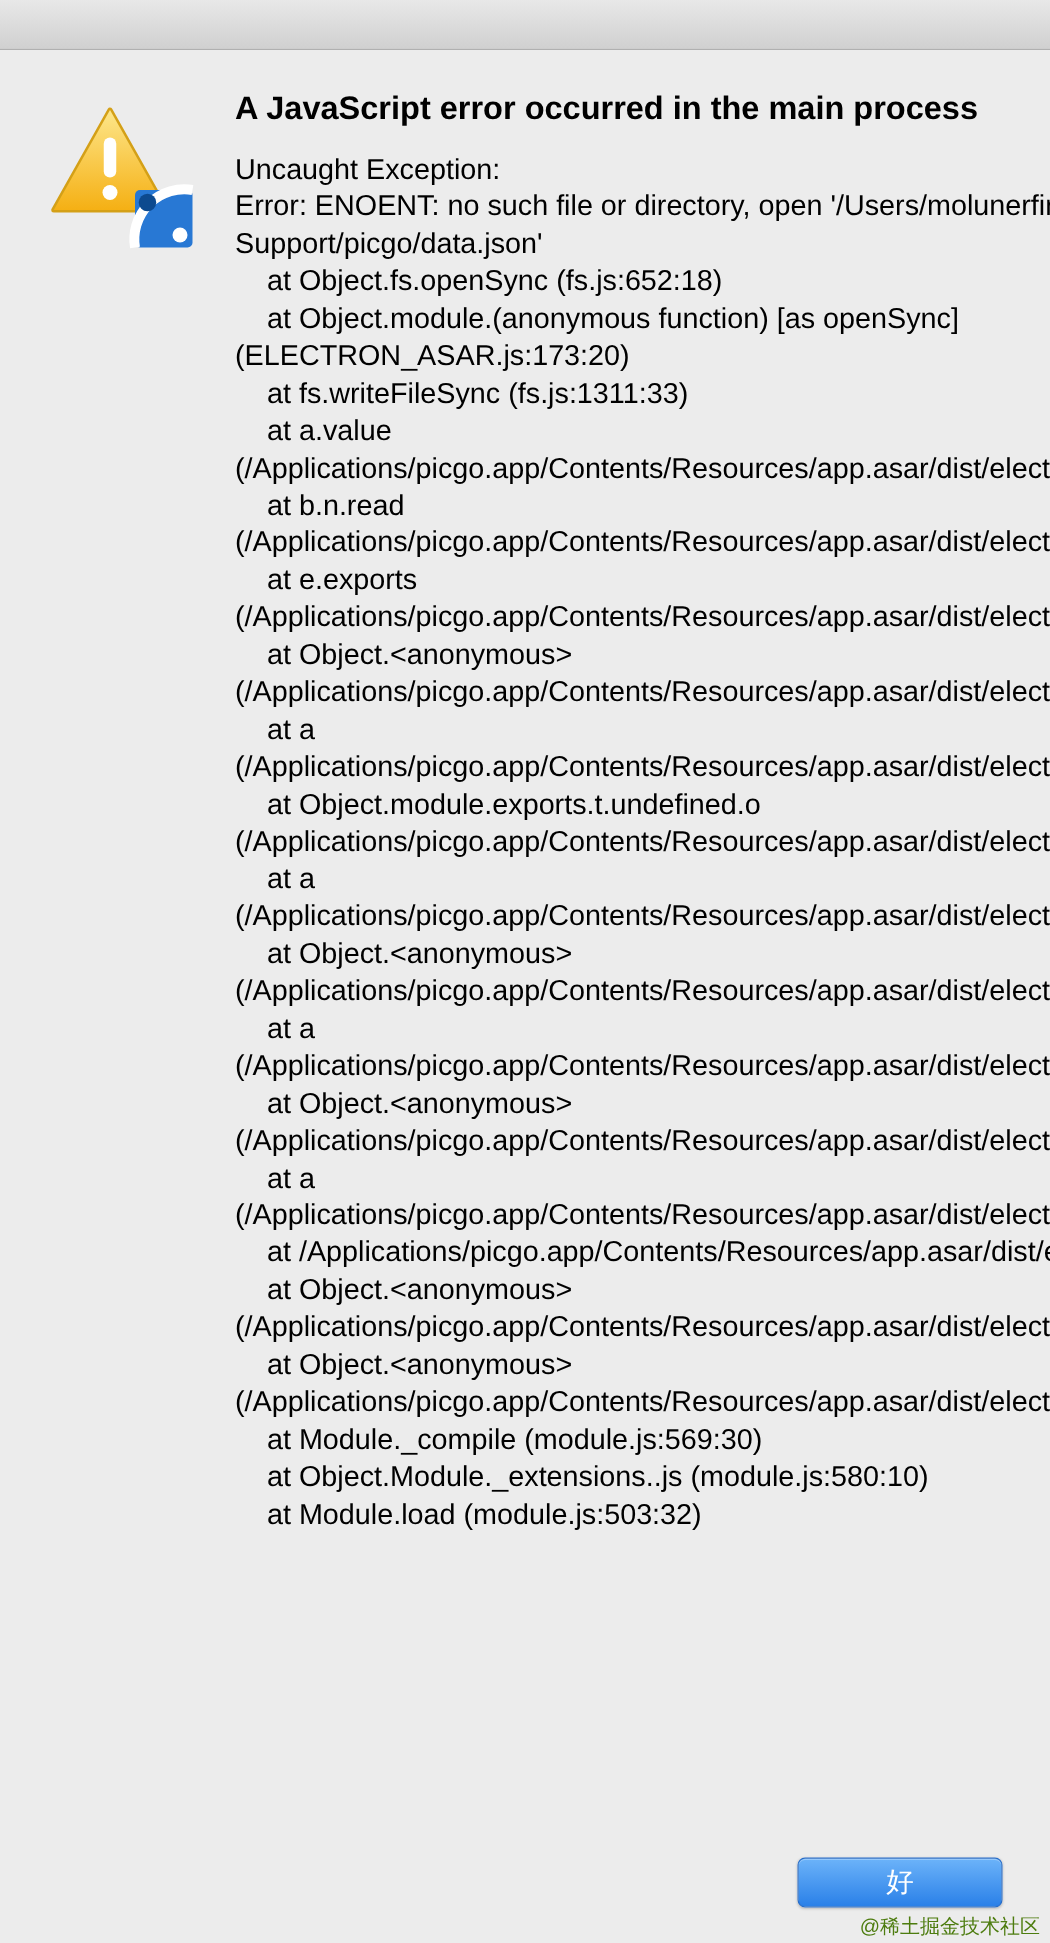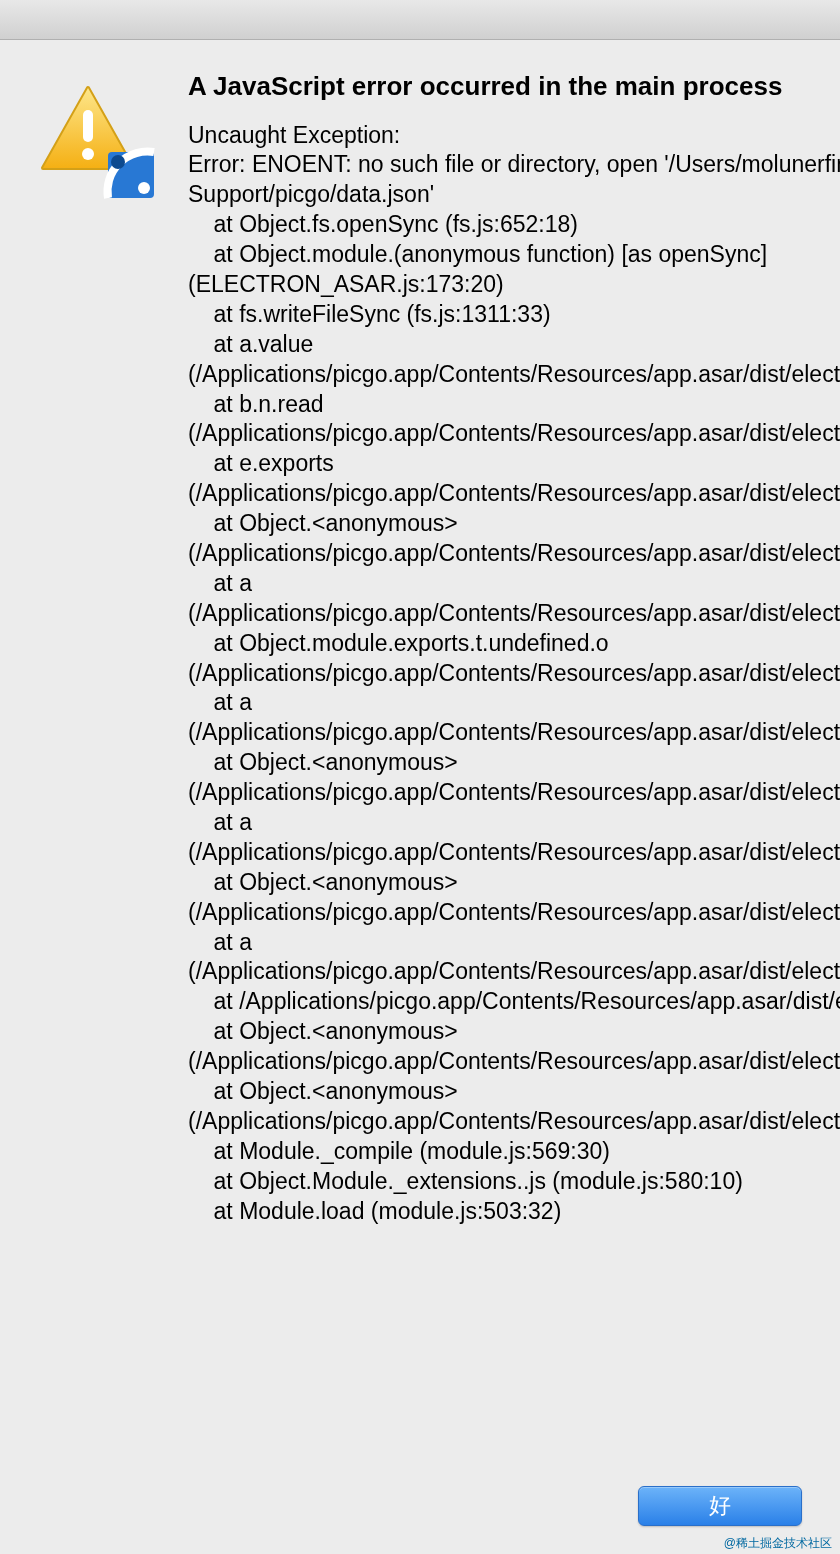--- a/index.html
+++ b/index.html
@@ -67,22 +67,22 @@
       color: #fff;
       font-size: 22px;
       padding: 4px 70px;
       cursor: pointer;
       box-shadow: 0 1px 0 rgba(255,255,255,0.3) inset, 0 1px 2px rgba(0,0,0,0.2);
     }
     .watermark {
       position: absolute;
       bottom: 2px;
       right: 8px;
-      font-size: 12px;
-      color: #0369a1;
+      font-size: 16px;
+      color: #4d7c0f;
     }
   </style>
 </head>
 <body>
 
 <div class="titlebar"></div>
 
 <div class="dialog-body">
   <div class="icon-column">
     <div class="warning-icon-wrap">

